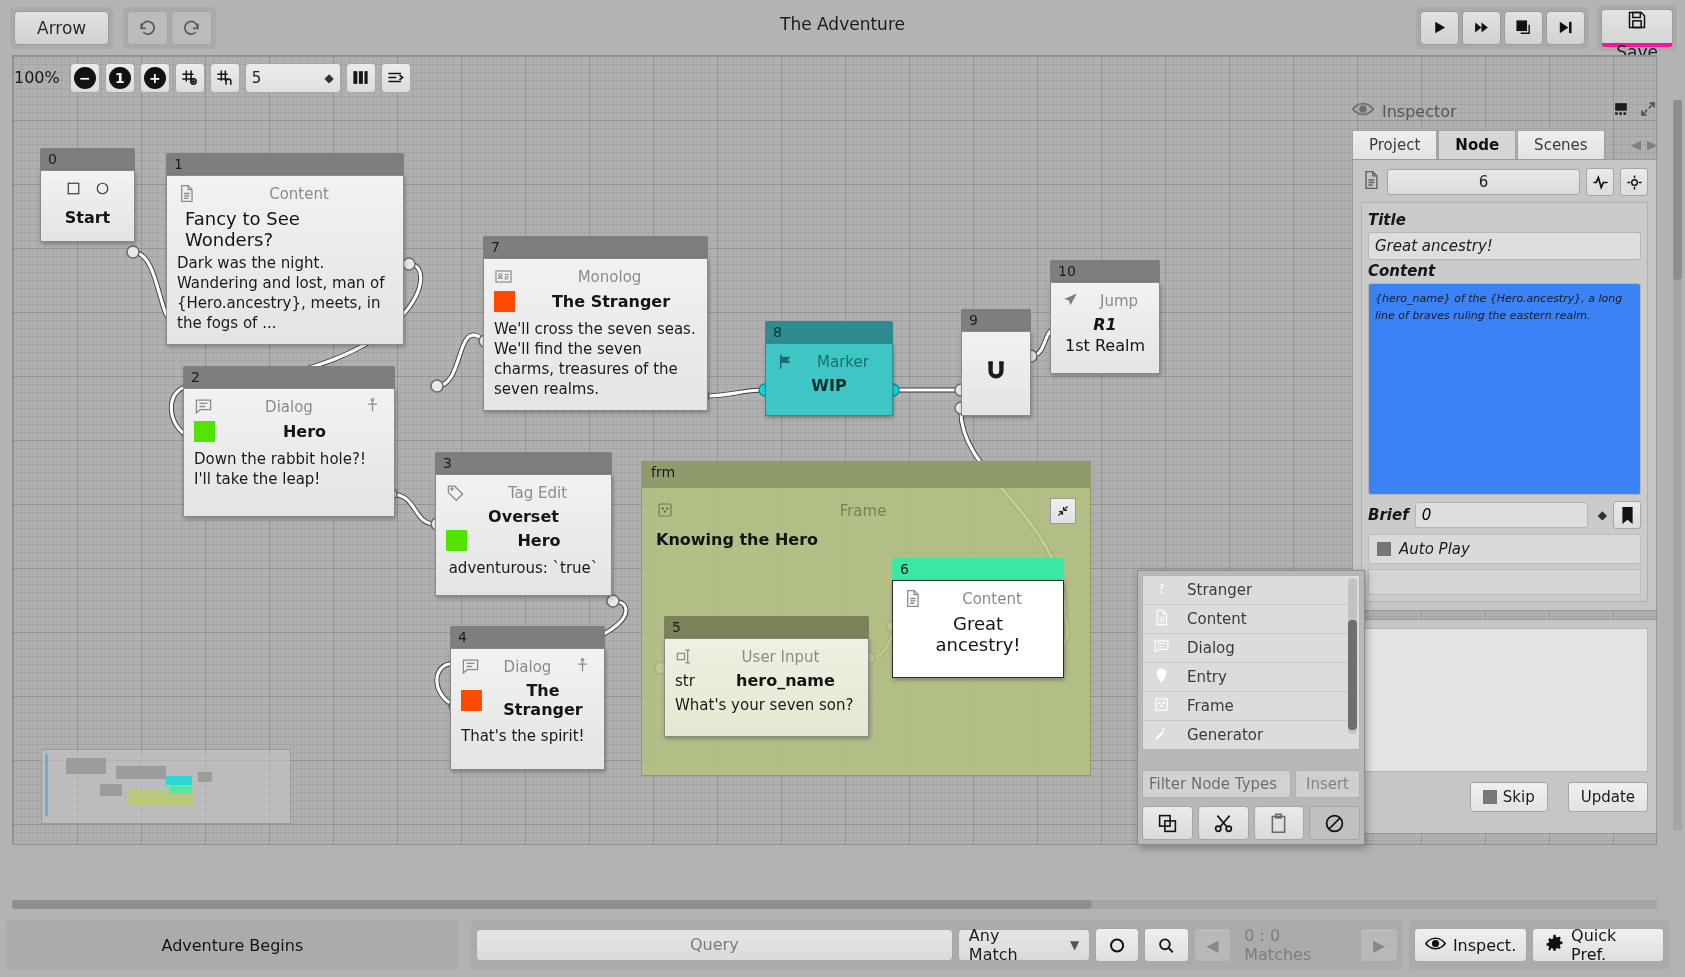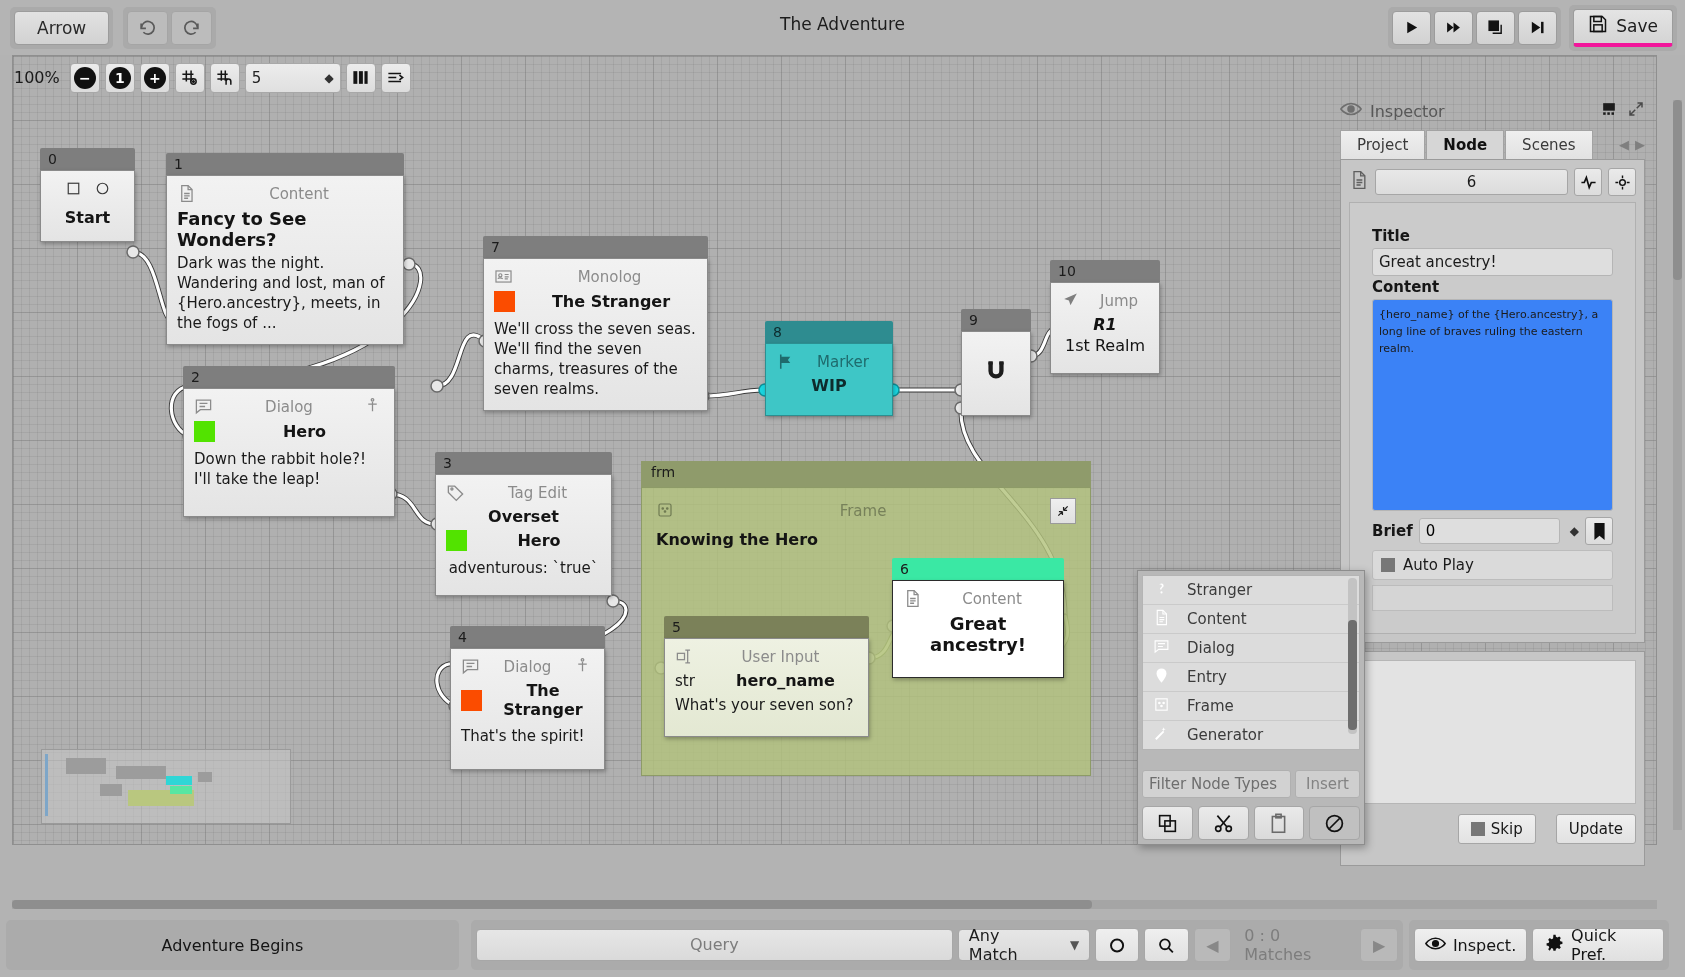--- a/index.html
+++ b/index.html
@@ -43,21 +43,21 @@
     background: #aaaaaa; border-radius: 5px; padding: 4px;
     display: flex; gap: 3px; margin-right: 8px;
   }
   .save-wrap {
     margin-right: 8px; background: #aaaaaa; border-radius: 5px; padding: 4px;
   }
   .save-btn {
     background: linear-gradient(#e4e4e4,#d4d4d4);
     border: 1px solid #9c9c9c; border-bottom: 4px solid #f2169b;
     border-radius: 4px; height: 38px; padding: 0 14px;
-    display: flex; align-items: center; gap: 8px; font-size: 17px; color:#1c1c1c;
+    display: flex; align-items: center; gap: 8px; font-size: 17px; color:#1c1c1c;flex-direction:column;
   }
 
   
   .zoombar {
     position: absolute; left: 0; top: 55px; width: 1685px; height: 45px;
     display: flex; align-items: center; gap: 5px; padding-left: 14px;
     z-index: 6;
   }
   .zoom-pct { font-size: 16px; color: #1a1a1a; margin-right: 5px; }
   .zbtn {
@@ -100,21 +100,21 @@
     background: linear-gradient(#f2f2f2,#e4e4e4);
     border: 1px solid #8a8a8a;
     box-shadow: 1px 2px 4px rgba(0,0,0,.28);
     padding: 8px 10px 10px 10px;
   }
   .node-type-row {
     display: flex; align-items: center; gap: 8px;
     color: #8b8b8b; font-size: 15px; margin-bottom: 4px;
   }
   .node-type-row .tname { flex: 1; text-align: center; }
-  .node-title { font-size: 18px; font-weight: bold; color: #141414; margin: 2px 0 4px; }
+  .node-title { font-size: 18px; font-weight: normal; color: #141414; margin: 2px 8px 4px; }
   .node-text { font-size: 15px; color: #1a1a1a; line-height: 1.33; }
   .speaker-row { display: flex; align-items: center; gap: 10px; margin: 4px 0 8px; }
   .swatch { width: 21px; height: 21px; display: inline-block; }
   .speaker-name { flex: 1; text-align: center; font-size: 16px; font-weight: bold; color:#141414; }
   .icn { width: 20px; height: 20px; display:inline-block; }
 
   
   .frame-node { position: absolute; }
   .frame-hdr { height: 26px; background: #8f9b6b; color:#1b1b1b; font-size:14px; padding: 3px 10px; }
   .frame-body {
@@ -130,21 +130,21 @@
   .port-cy { fill:#19d6e0; stroke:#0e8f96; stroke-width:1.5; }
 
   
   .minimap {
     position: absolute; left: 28px; bottom: 20px; width: 250px; height: 75px;
     background: rgba(200,200,200,.55); border: 1px solid #9a9a9a;
   }
 
   
   .inspector {
-    position: absolute; right: 40px; top: 98px; width: 305px;
+    position: absolute; right: 28px; top: 98px; width: 305px;
     z-index: 10;
   }
   .insp-head { display: flex; align-items: center; gap: 8px; height: 26px; }
   .insp-title { font-size: 16px; color: #575757; flex: 1; }
   .tabs { display: flex; margin-top: 6px; }
   .tab {
     padding: 5px 16px; font-size: 15px; color: #3a3a3a;
     background: linear-gradient(#efefef,#e2e2e2); border: 1px solid #a3a3a3;
     border-bottom: none; margin-right: 1px;
   }
@@ -157,21 +157,21 @@
   .id-field {
     flex: 1; height: 26px; background: linear-gradient(#e8e8e8,#dcdcdc);
     border: 1px solid #a6a6a6; border-radius: 3px;
     text-align: center; font-size: 15px; line-height: 24px; color:#1b1b1b;
   }
   .sq-btn {
     width: 28px; height: 28px; background: linear-gradient(#eaeaea,#dcdcdc);
     border: 1px solid #a6a6a6; border-radius: 3px;
     display:flex;align-items:center;justify-content:center;font-size:15px;color:#111;
   }
-  .field-block { background: #cbcbcb; border: 1px solid #b0b0b0; margin-top: 6px; padding: 22px; }
+  .field-block { background: #cbcbcb; border: 1px solid #b0b0b0; margin-top: 6px; padding: 6px; font-style: italic; }
   .fld-label { font-size: 15px; font-weight: bold; color: #161616; margin: 2px 0 3px; }
   .fld-input {
     background: #dedede; border: 1px solid #b5b5b5; border-radius: 3px;
     font-size: 15px; color: #1b1b1b; padding: 4px 6px; min-height: 26px;
   }
   .fld-area {
     background: #3b82f6; border: 1px solid #b5b5b5; border-radius: 3px;
     font-size: 11px; color: #1b1b1b; padding: 6px 6px; height: 212px;
     line-height: 1.55;
   }

